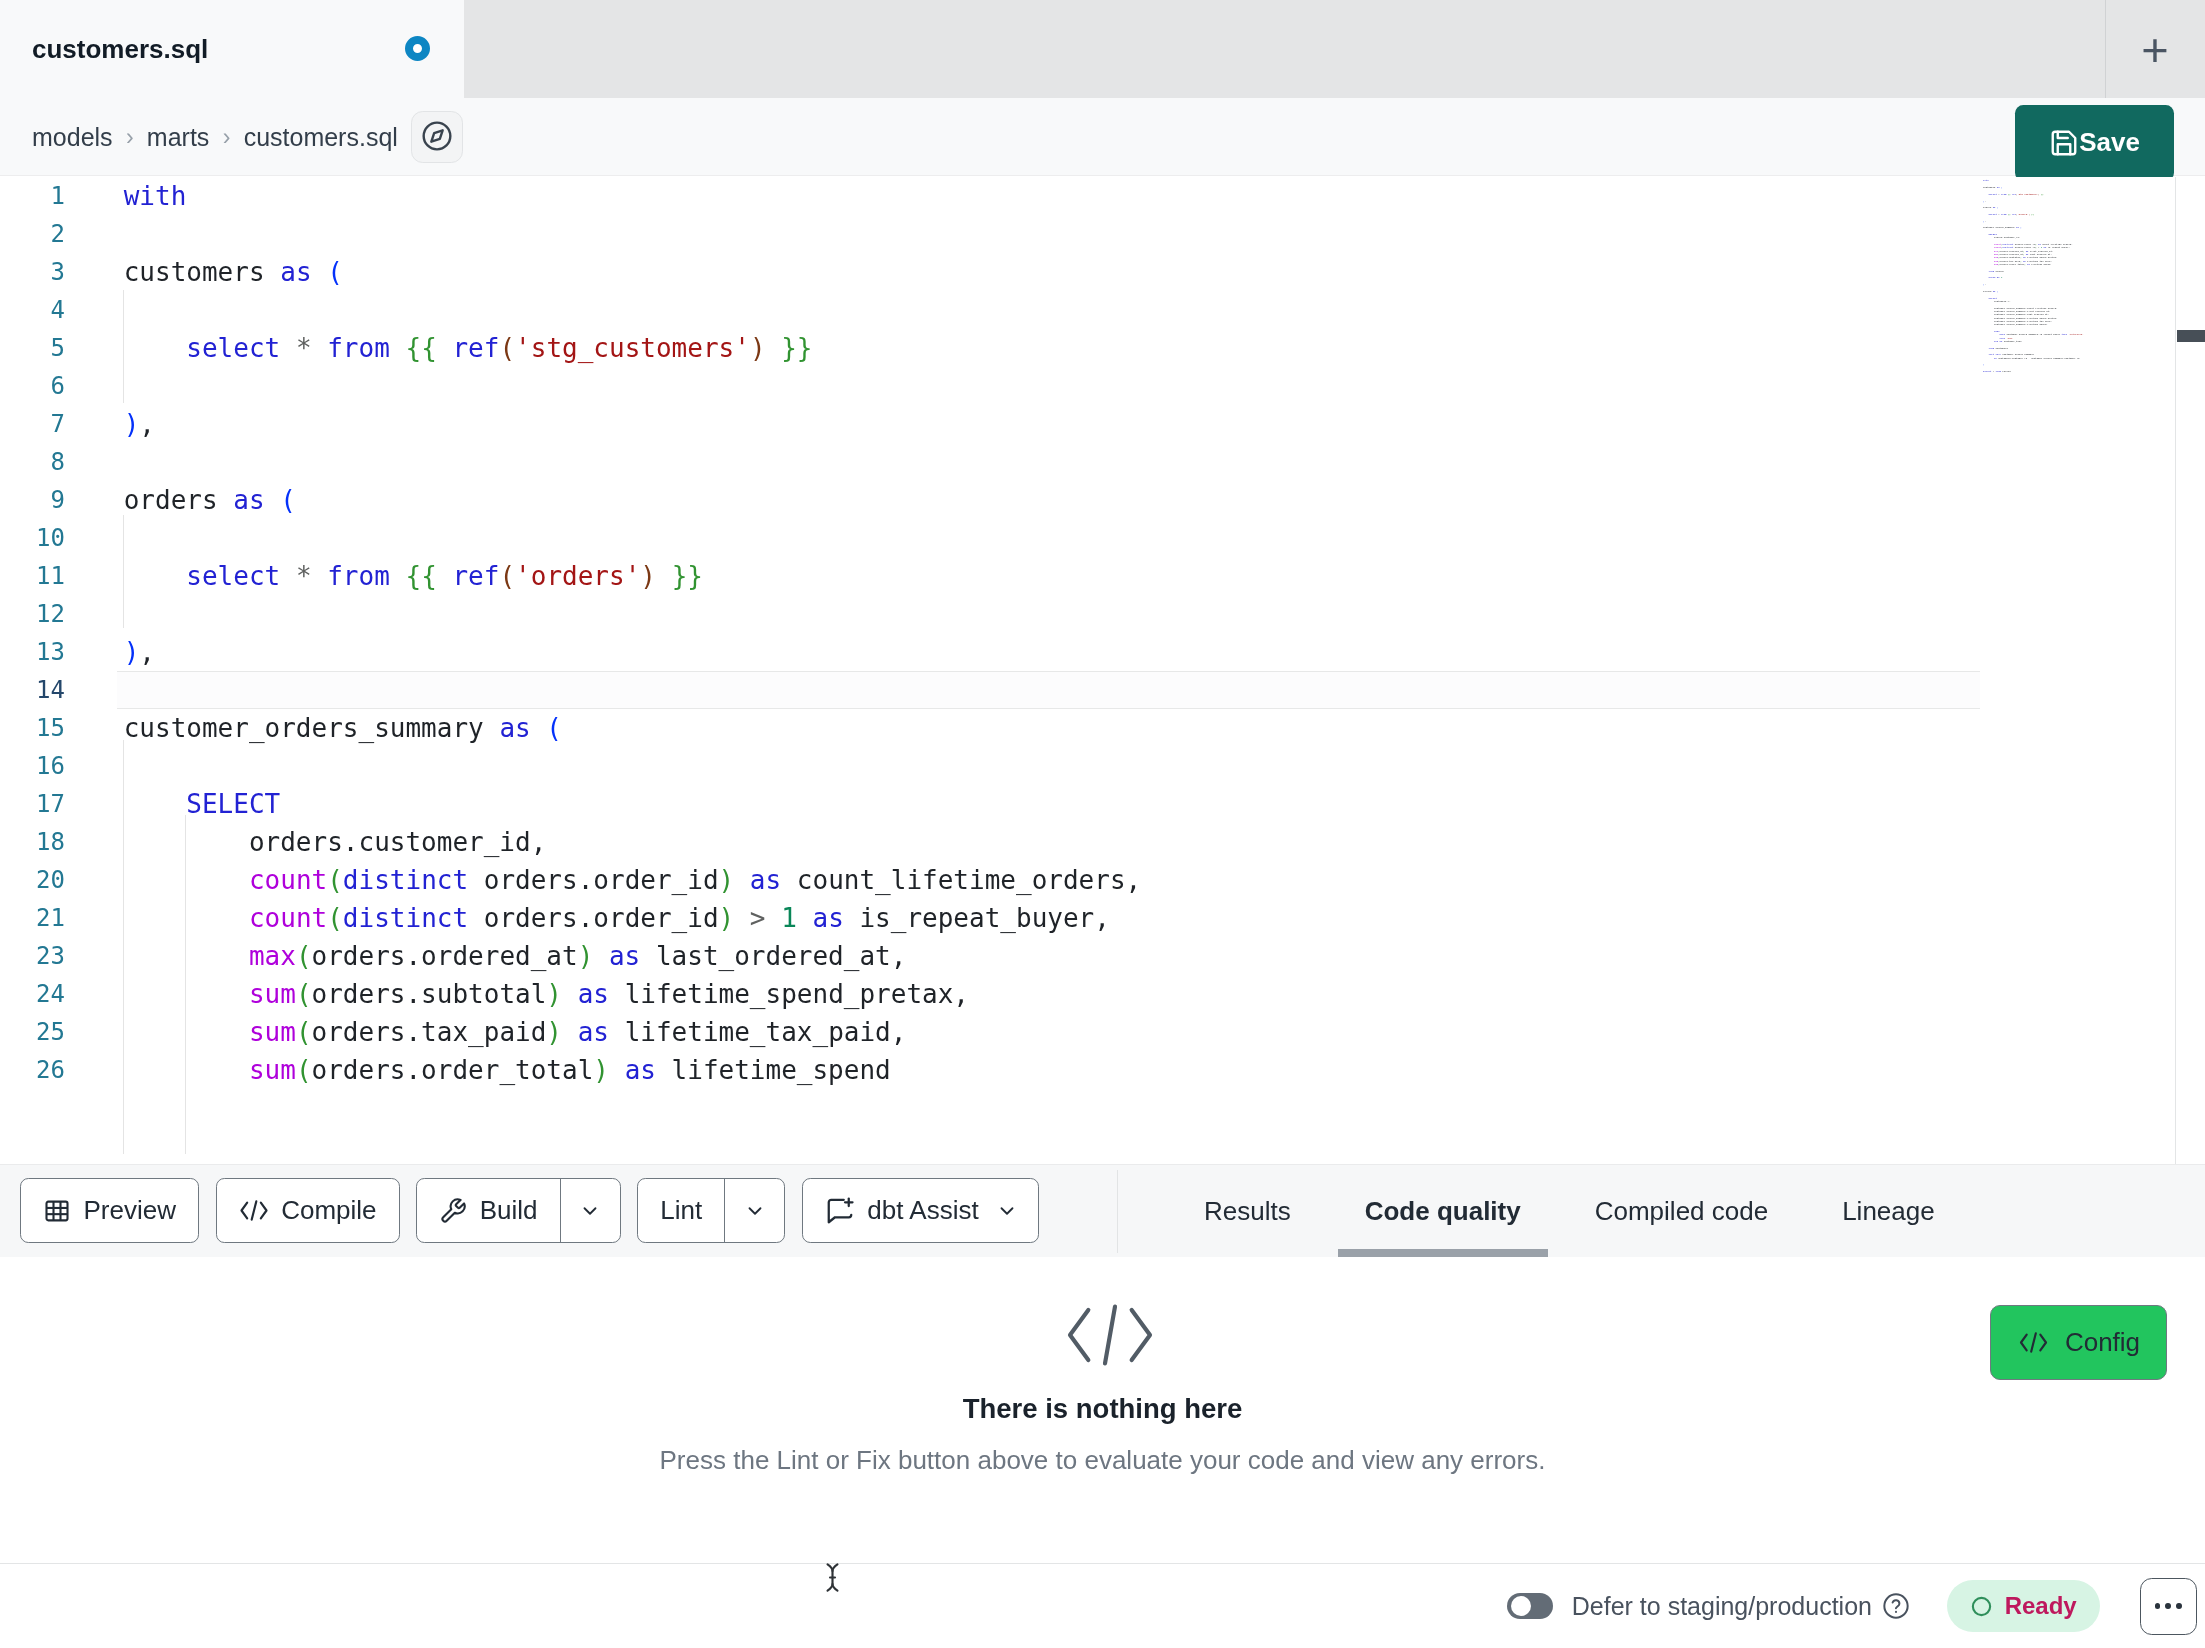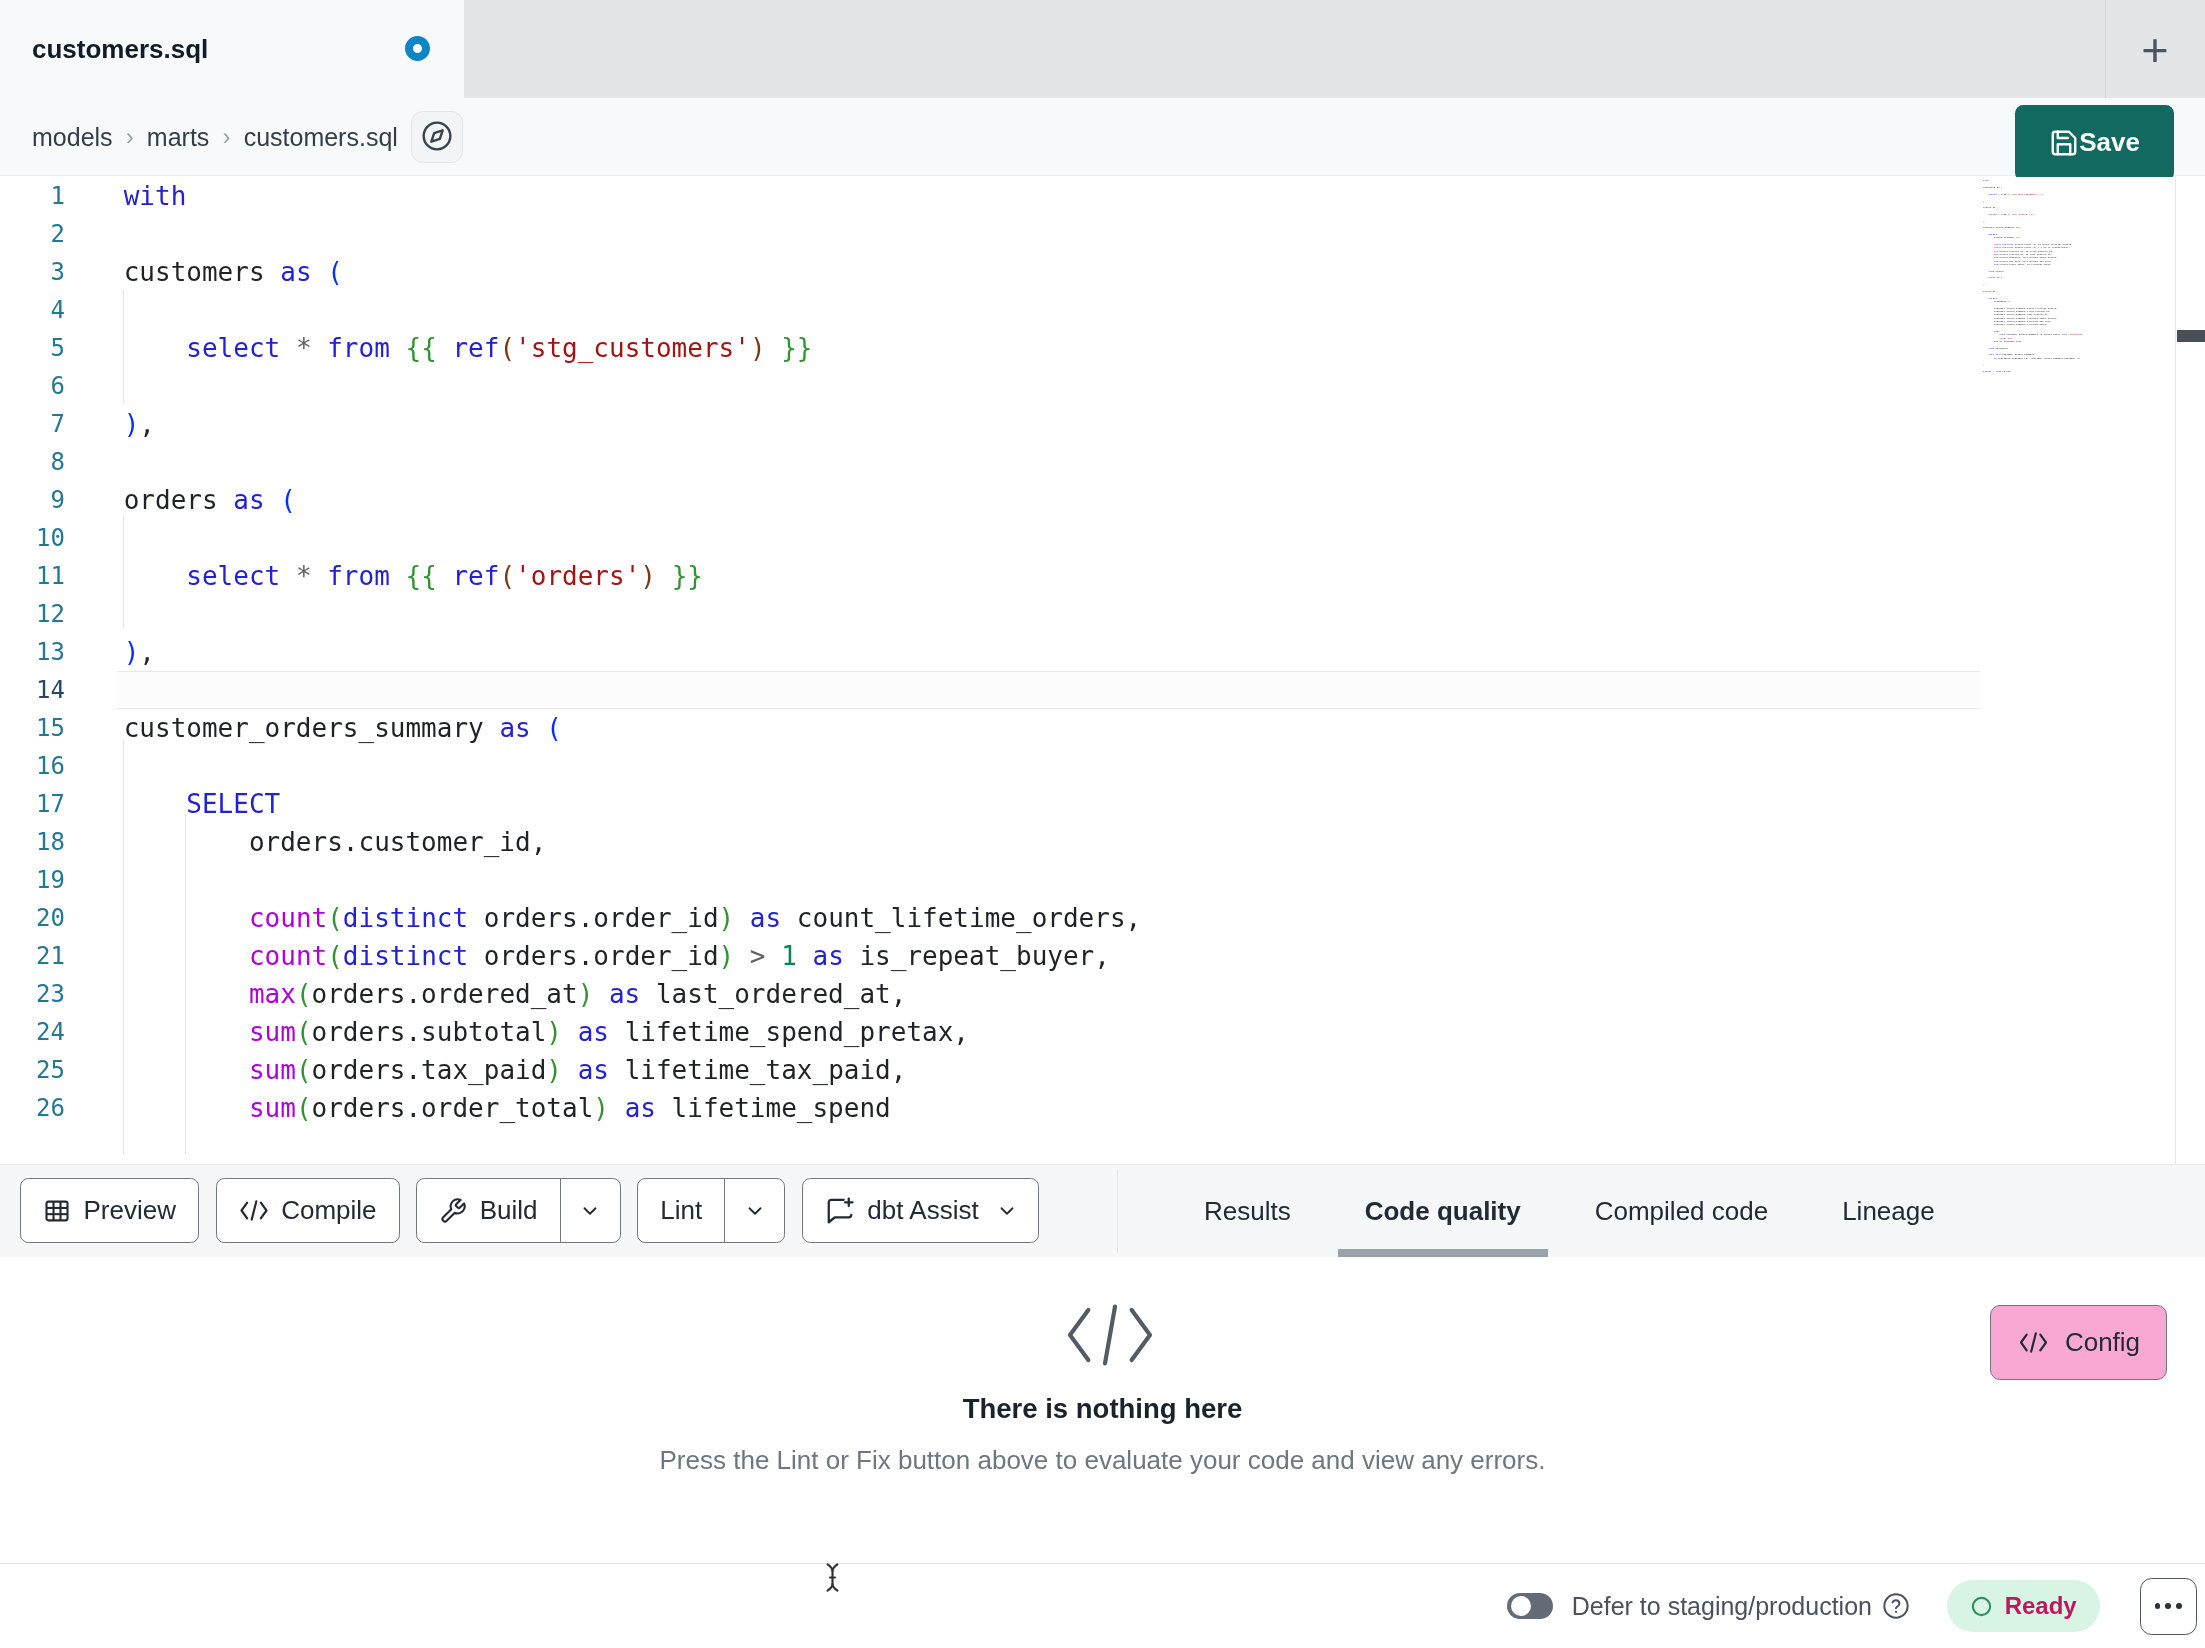--- a/index.html
+++ b/index.html
@@ -82,21 +82,21 @@
   .rtab.active { font-weight:700; }
   .rtab.active::after { content:''; position:absolute; left:10px; right:10px; bottom:0; height:9.2px; background:#9aa1a9; }
 
   
   .panel { position:absolute; left:0; top:1257px; width:100%; height:306px; background:#ffffff; }
   .empty { position:absolute; left:0; right:0; top:0; text-align:center; }
   .empty-icon { margin:43px auto 0 auto; width:100px; height:70px; position:relative; left:7.5px; }
   .empty-title { margin-top:23px; font-size:27.5px; font-weight:700; color:#1a222b; }
   .empty-sub { margin-top:20px; font-size:26px; color:#6d7681; }
   .config-btn { position:absolute; right:38px; top:48px; width:177px; height:75px; border-radius:10px;
-                border:1.3px solid #6f7880; background:#f9a8d4; display:flex; align-items:center;
+                border:1.3px solid #6f7880; background:#22c55e; display:flex; align-items:center;
                 justify-content:center; gap:15px; font-size:26px; color:#222b35;
                 font-family:"Liberation Sans", sans-serif; cursor:pointer; }
 
   
   .statusbar { position:absolute; left:0; top:1563px; width:100%; height:85px; background:#ffffff;
                border-top:0.8px solid #e3e5e6; display:flex; align-items:center; justify-content:flex-end; }
   .toggle { position:relative; width:46px; height:26px; border-radius:13.3px; background:#636c76; cursor:pointer; flex:none; }
   .toggle-knob { position:absolute; left:3.3px; top:2.9px; width:20px; height:20px; border-radius:50%; background:#ffffff; }
   .defer-label { margin-left:18.3px; font-size:25px; color:#49525e; }
   .help-icon { margin-left:10px; display:flex; align-items:center; cursor:pointer; }
@@ -224,24 +224,20 @@
         </div>
         <div class="cl">
           <span class="ln">17</span>
           <span class="lb"><span class="tok-txt">    </span><span class="tok-kw">SELECT</span></span>
         </div>
         <div class="cl">
           <span class="ln">18</span>
           <span class="lb"><span class="tok-txt">        orders.customer_id,</span></span>
         </div>
         <div class="cl">
-          <span class="ln">19</span>
-          <span class="lb"></span>
-        </div>
-        <div class="cl">
           <span class="ln">20</span>
           <span class="lb"><span class="tok-txt">        </span><span class="tok-fn">count</span><span class="tok-b2">(</span><span class="tok-kw">distinct</span><span class="tok-txt"> orders.order_id</span><span class="tok-b2">)</span><span class="tok-txt"> </span><span class="tok-kw">as</span><span class="tok-txt"> count_lifetime_orders,</span></span>
         </div>
         <div class="cl">
           <span class="ln">21</span>
           <span class="lb"><span class="tok-txt">        </span><span class="tok-fn">count</span><span class="tok-b2">(</span><span class="tok-kw">distinct</span><span class="tok-txt"> orders.order_id</span><span class="tok-b2">)</span><span class="tok-op"> &gt;</span><span class="tok-num"> 1</span><span class="tok-txt"> </span><span class="tok-kw">as</span><span class="tok-txt"> is_repeat_buyer,</span></span>
         </div>
         <div class="cl">
           <span class="ln">23</span>
           <span class="lb"><span class="tok-txt">        </span><span class="tok-fn">max</span><span class="tok-b2">(</span><span class="tok-txt">orders.ordered_at</span><span class="tok-b2">)</span><span class="tok-txt"> </span><span class="tok-kw">as</span><span class="tok-txt"> last_ordered_at,</span></span>

